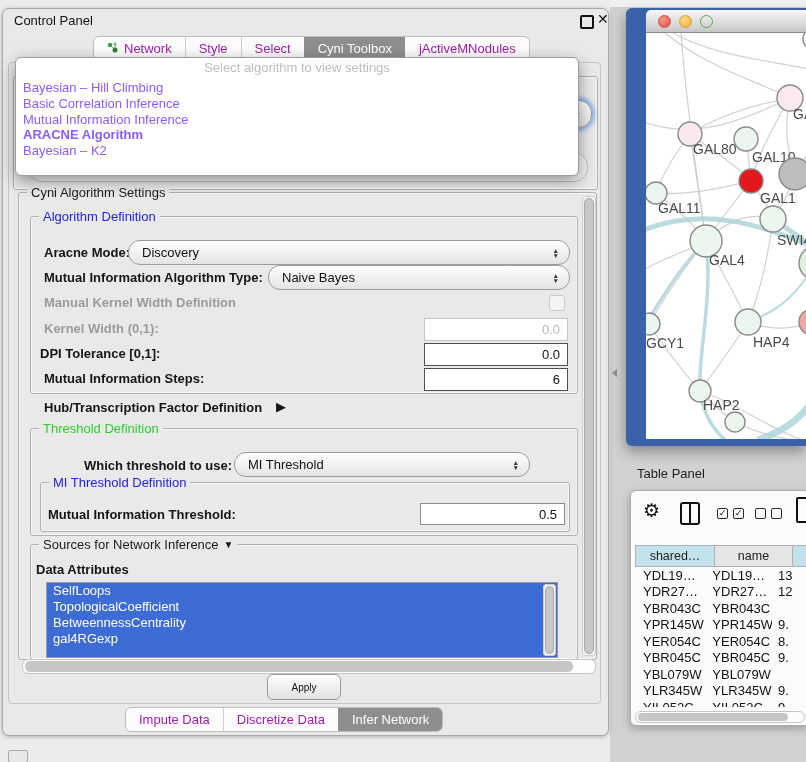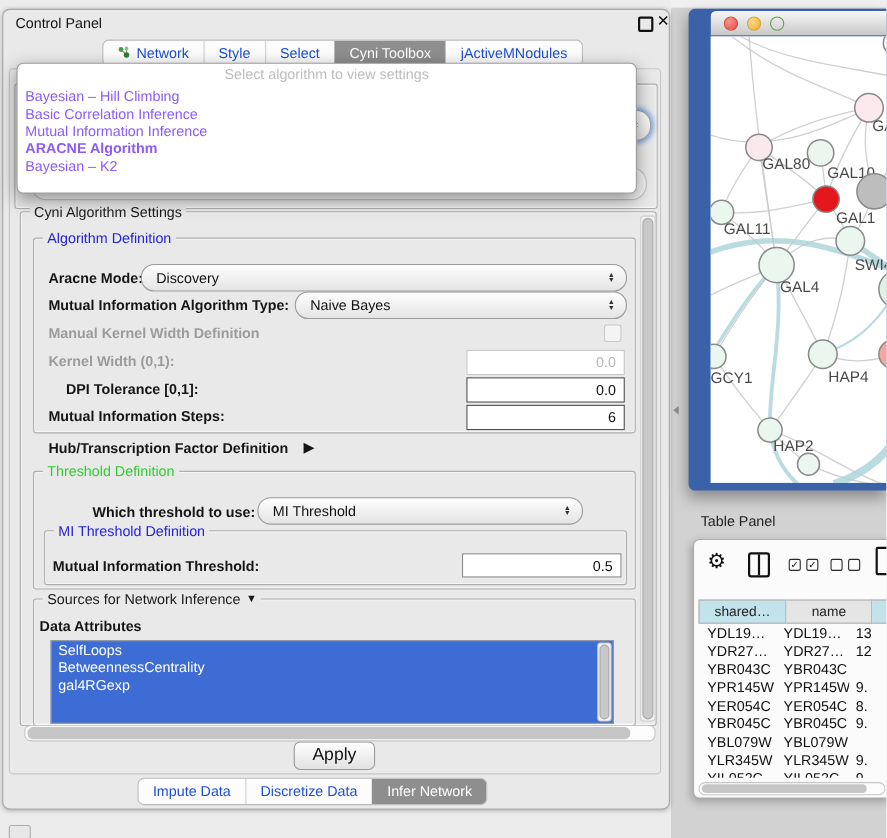--- a/index.html
+++ b/index.html
@@ -6,21 +6,21 @@
   body{font-family:"Liberation Sans","DejaVu Sans",sans-serif;}
   #root{position:relative;width:806px;height:762px;overflow:hidden;background:#ECECEC;}
   .abs{position:absolute;}
   
   .cpwin{position:absolute;left:2px;top:8px;width:605px;height:726px;background:#E9E9E9;border:1px solid #A8A8A8;border-radius:7px;box-shadow:0 1px 4px rgba(0,0,0,.25);}
   .cp-title{position:absolute;left:14px;top:13px;font-size:13px;color:#111;z-index:2;}
   .float-btn{position:absolute;left:580px;top:15px;width:10px;height:10px;border:2px solid #111;border-radius:2px;z-index:3;}
   .close-btn{position:absolute;left:597px;top:11px;font-size:14px;font-weight:bold;color:#111;z-index:3;}
   
   .tabbar{position:absolute;display:flex;background:#FCFCFC;border:1px solid #BDBDBD;border-radius:6px;overflow:hidden;height:23px;z-index:2;}
-  .tab{display:flex;align-items:center;gap:5px;padding:0 13px;font-size:13px;color:#1d4ed8;white-space:nowrap;}
+  .tab{display:flex;align-items:center;gap:5px;padding:0 13px;font-size:13px;color:#a21caf;white-space:nowrap;}
   .tab + .tab{border-left:1px solid #CFCFCF;}
   .tab.sel{background:#8E8E8E;color:#FFF;border-left-color:transparent;}
   .tab.sel + .tab{border-left-color:transparent;}
   
   .gb{position:absolute;border:1px solid #AFAFAF;border-radius:3px;box-shadow:inset 0 0 0 1px rgba(255,255,255,.55);z-index:2;}
   .gt{position:absolute;top:-8px;left:8px;background:#E9E9E9;padding:0 4px;font-size:13px;line-height:15px;white-space:nowrap;color:#1A1A1A;display:flex;align-items:center;gap:5px;}
   .gt.blue{color:#2323DC;}
   .gt.green{color:#2FCC2F;}
   .lbl{position:absolute;font-size:13px;font-weight:bold;color:#151515;white-space:nowrap;z-index:3;}
   .lbl.dis{color:#9B9B9B;}
@@ -35,21 +35,21 @@
   .pitem{height:15.8px;line-height:15.8px;padding-left:7px;font-size:13px;color:#8b5cf6;white-space:nowrap;}
   .pitem.bold{font-weight:bold;}
   
   .vtrack{position:absolute;background:#F2F2F2;border:1px solid #CFCFCF;border-radius:3px;z-index:4;}
   .vthumb{position:absolute;left:1px;right:1px;top:1px;bottom:1px;background:#C8C8C8;border:1px solid #A9A9A9;border-radius:6px;}
   .htrack{position:absolute;background:#FDFDFD;border:1px solid #C6C6C6;border-radius:6px;z-index:4;}
   .hthumb{position:absolute;top:1px;bottom:1px;left:2px;background:#C6C6C6;border-radius:5px;}
   
   .listbox{position:absolute;background:#3D6CD4;border:1px solid #9C9C9C;overflow:hidden;z-index:3;}
   .litem{height:16px;line-height:16px;padding-left:6px;font-size:13px;color:#FFF;white-space:nowrap;}
-  .applybtn{position:absolute;left:267px;top:674px;width:72px;height:24px;background:linear-gradient(#FEFEFE,#E2E2E2);border:1px solid #9A9A9A;border-radius:6px;font-size:16px;color:#111;display:flex;align-items:center;justify-content:center;z-index:3;}
+  .applybtn{position:absolute;left:267px;top:674px;width:72px;height:24px;background:linear-gradient(#FEFEFE,#E2E2E2);border:1px solid #9A9A9A;border-radius:6px;font-size:10px;color:#111;display:flex;align-items:center;justify-content:center;z-index:3;}
   .minibtn{position:absolute;left:8px;top:750px;width:18px;height:11px;background:#E7E7E7;border:1px solid #ABABAB;border-radius:2px;}
   
   .rightbg{position:absolute;left:610px;top:0;width:196px;height:762px;background:#D2D2D2;}
   .topstrip{position:absolute;left:610px;top:0;width:196px;height:7px;background:#F1F1F1;}
   .splitarrow{position:absolute;left:612px;top:369px;width:0;height:0;border-top:4px solid transparent;border-bottom:4px solid transparent;border-right:5px solid #909090;}
   .netwin{position:absolute;left:626px;top:8px;width:180px;height:438px;background:#3A62A8;border-radius:6px 0 0 6px;box-shadow:-1px 6px 14px rgba(0,0,0,.35);padding:2px 0 7px 20px;box-sizing:border-box;z-index:1;}
   .mactitle{height:22px;background:linear-gradient(#F7F7F7,#D2D2D2 80%,#C6C6C6);border-bottom:1px solid #8E8E8E;border-radius:5px 0 0 0;display:flex;align-items:center;padding-left:12px;gap:8px;}
   .light{width:13px;height:13px;border-radius:50%;box-sizing:border-box;}
   .netcanvas{position:relative;width:173px;height:406px;background:#FFF;overflow:hidden;}
   .tp-label{position:absolute;left:637px;top:466px;font-size:13px;color:#222;z-index:2;}
@@ -293,21 +293,21 @@
   </div>
   <div class="lbl" style="left:44px;top:270px;">Mutual Information Algorithm Type:</div>
   <div class="combo" style="left:268px;top:265px;width:302px;height:25px;box-sizing:border-box;">
     <span>Naive Bayes</span>
       <span class="spn">▲<span>▼</span></span>
   </div>
   <div class="lbl dis" style="left:44px;top:295px;">Manual Kernel Width Definition</div>
   <div class="chk" style="left:549px;top:295px;"></div>
   <div class="lbl dis" style="left:44px;top:321px;">Kernel Width (0,1):</div>
   <div class="fld dis" style="left:424px;top:318px;width:144px;height:23px;box-sizing:border-box;">0.0</div>
-  <div class="lbl" style="left:60px;top:346px;text-align:center;">DPI Tolerance [0,1]:</div>
+  <div class="lbl" style="left:40px;top:346px;text-align:center;">DPI Tolerance [0,1]:</div>
   <div class="fld" style="left:424px;top:343px;width:144px;height:23px;box-sizing:border-box;">0.0</div>
   <div class="lbl" style="left:44px;top:371px;">Mutual Information Steps:</div>
   <div class="fld" style="left:424px;top:368px;width:144px;height:23px;box-sizing:border-box;">6</div>
 
   <div class="lbl" style="left:44px;top:400px;">Hub/Transcription Factor Definition</div>
   <div class="lbl" style="left:276px;top:399px;font-size:13px;">▶</div>
 
   <div class="gb" style="left:30px;top:428px;width:546px;height:106px;">
     <span class="gt green">
         <span>Threshold Definition</span>
@@ -328,20 +328,21 @@
 
   <div class="gb" style="left:30px;top:544px;width:546px;height:114px;">
     <span class="gt">
         <span>Sources for Network Inference</span>
         <span style="font-size:10px;color:#1A1A1A;">▼</span>
       </span>
   </div>
   <div class="lbl" style="left:36px;top:562px;">Data Attributes</div>
   <div class="listbox" style="left:46px;top:582px;width:510px;height:74px;" id="attr-list">
       <div class="litem">SelfLoops</div>
+      <div class="litem">TopologicalCoefficient</div>
       <div class="litem">BetweennessCentrality</div>
       <div class="litem">gal4RGexp</div>
     </div>
   <div class="vtrack" style="left:543px;top:584px;width:11px;height:70px;z-index:4;">
       <div class="vthumb"></div>
     </div>
   <div class="htrack" style="left:22px;top:659px;width:572px;height:13px;">
       <div class="hthumb" style="width:548px;"></div>
     </div>
 

